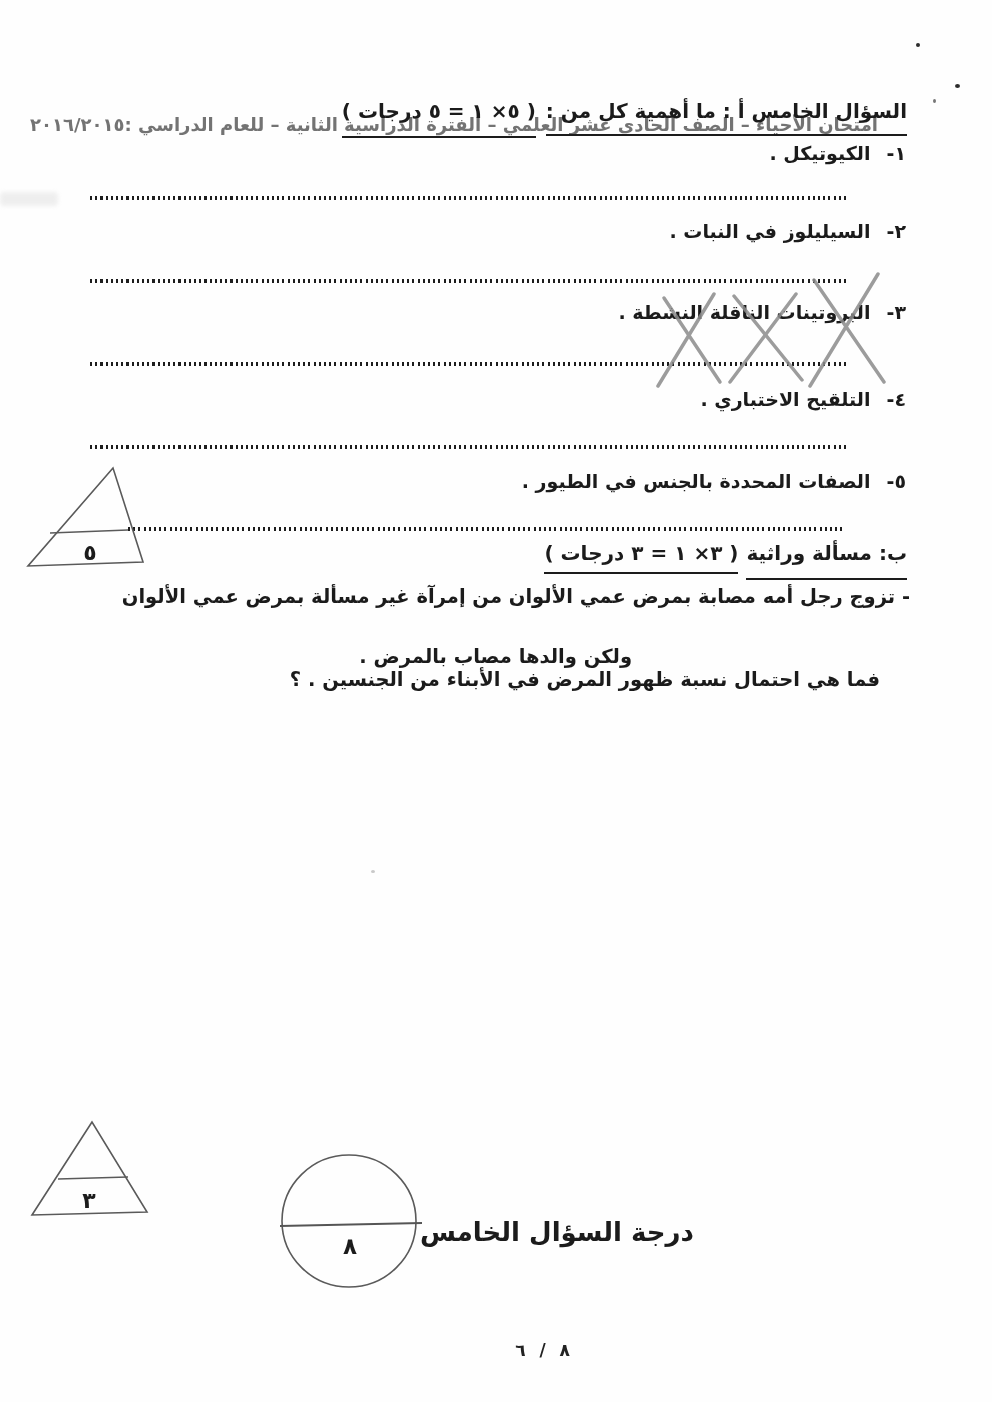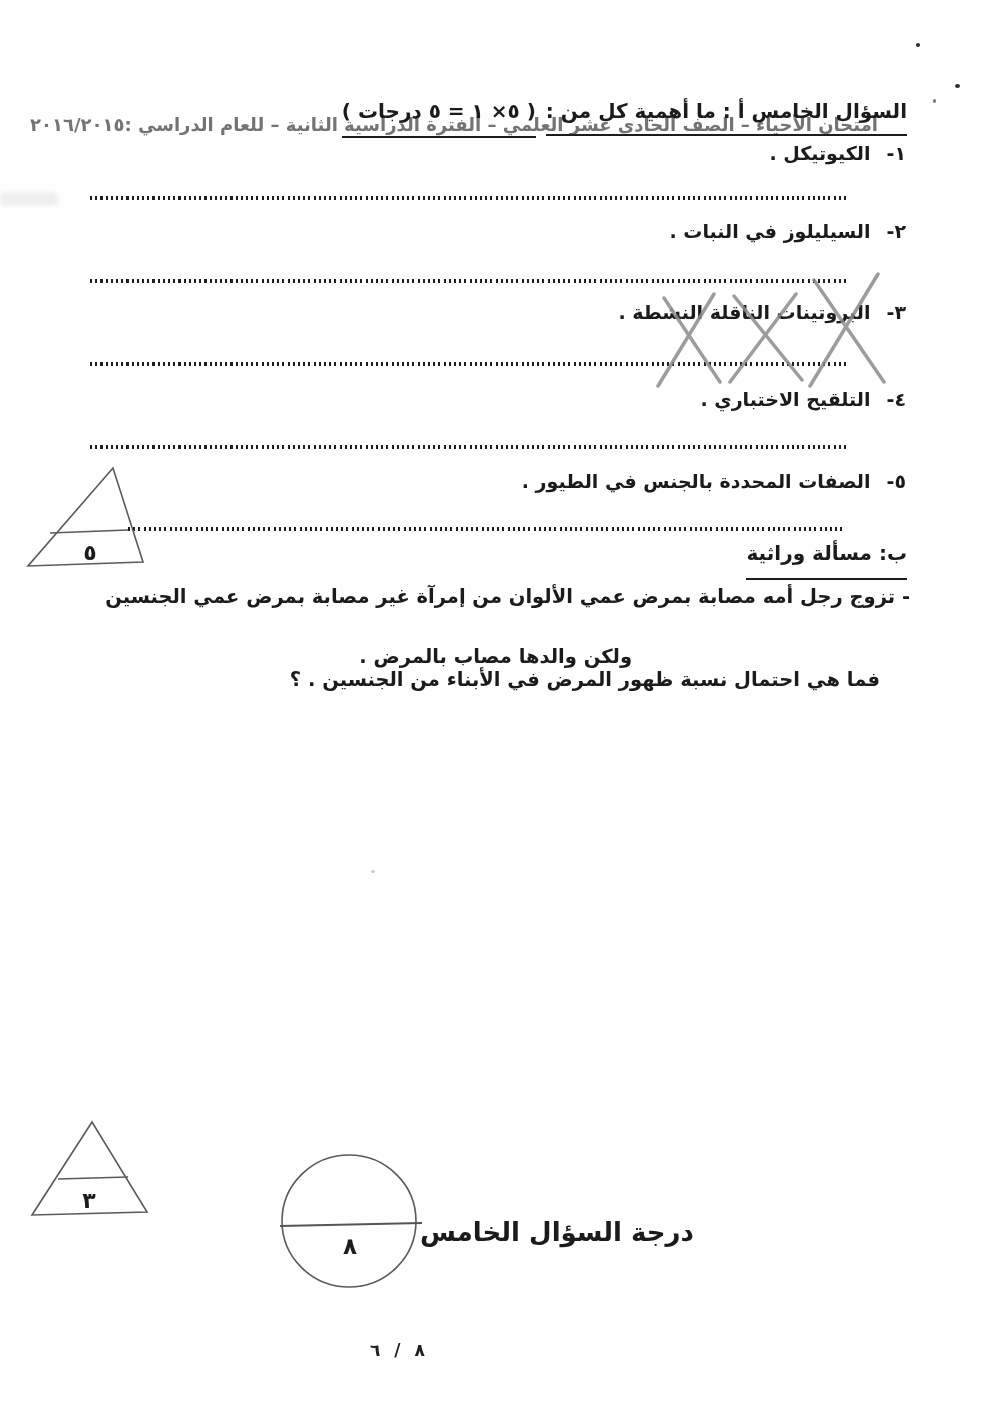--- a/index.html
+++ b/index.html
@@ -22,21 +22,21 @@
   .qb-title{font-size:20px;display:flex;gap:8px;align-items:flex-start;}
   .qb-title .t-main{border-bottom:2.5px solid #1c1c1c;padding-bottom:13px;}
   .qb-title .t-points{border-bottom:2.5px solid #1c1c1c;padding-bottom:7px;}
   .item{font-size:19px;display:flex;gap:16px;}
   .prob{font-size:19.5px;}
   .dotline{
     height:4px;
     background-image:repeating-linear-gradient(90deg,#1d1d1d 0px,#1d1d1d 2.1px,transparent 2.1px,transparent 5.2px);
   }
   .score-label{font-size:26px;}
-  .pagenum{font-size:17px;direction:ltr;text-align:left;font-weight:700;color:#222;word-spacing:8px;}
+  .pagenum{font-size:17px;direction:ltr;text-align:right;font-weight:700;color:#222;word-spacing:8px;}
   svg text{
     font-family:"DejaVu Sans",sans-serif;
     font-weight:700;fill:#1b1b1b;
   }
   .speck{border-radius:50%;background:#2c2c2c;}
   .smudge{background:#b9b9b9;opacity:.22;filter:blur(2px);border-radius:4px;}
 </style>
 </head>
 <body>
 
@@ -95,23 +95,24 @@
 <div class="abs dotline" style="left:128px;top:527px;width:718px;"></div>
 
 <svg class="abs" style="left:20px;top:460px;" width="135" height="115" viewBox="0 0 135 115">
   <polygon points="93,8 8,106 123,102" fill="none" stroke="#5a5a5a" stroke-width="1.6"></polygon>
   <line x1="30" y1="73" x2="108" y2="70" stroke="#5a5a5a" stroke-width="1.6"></line>
   <text x="70" y="100" font-size="22" text-anchor="middle">٥</text>
 </svg>
 
 <div class="abs ar qb-title" style="top:541px;right:85px;">
   <span class="t-main">ب: مسألة وراثية</span>
+  <span class="t-points">( ٣× ١ = ٣ درجات )</span>
 </div>
 
-<div class="abs ar prob" style="top:585px;right:82px;">- تزوج رجل أمه مصابة بمرض عمي الألوان من إمرآة غير مصابة بمرض عمي الجنسين</div>
+<div class="abs ar prob" style="top:585px;right:82px;">- تزوج رجل أمه مصابة بمرض عمي الألوان من إمرآة غير مسألة بمرض عمي الألوان</div>
 <div class="abs ar prob" style="top:645px;right:360px;">ولكن والدها مصاب بالمرض .</div>
 <div class="abs ar prob" style="top:668px;right:112px;">فما هي احتمال نسبة ظهور المرض في الأبناء من الجنسين . ؟</div>
 
 <svg class="abs" style="left:25px;top:1115px;" width="135" height="105" viewBox="0 0 135 105">
   <polygon points="67,7 7,100 122,97" fill="none" stroke="#5a5a5a" stroke-width="1.6"></polygon>
   <line x1="33" y1="64" x2="103" y2="62" stroke="#5a5a5a" stroke-width="1.6"></line>
   <text x="64" y="93" font-size="22" text-anchor="middle">٣</text>
 </svg>
 
 <svg class="abs" style="left:276px;top:1150px;" width="150" height="142" viewBox="0 0 150 142">

